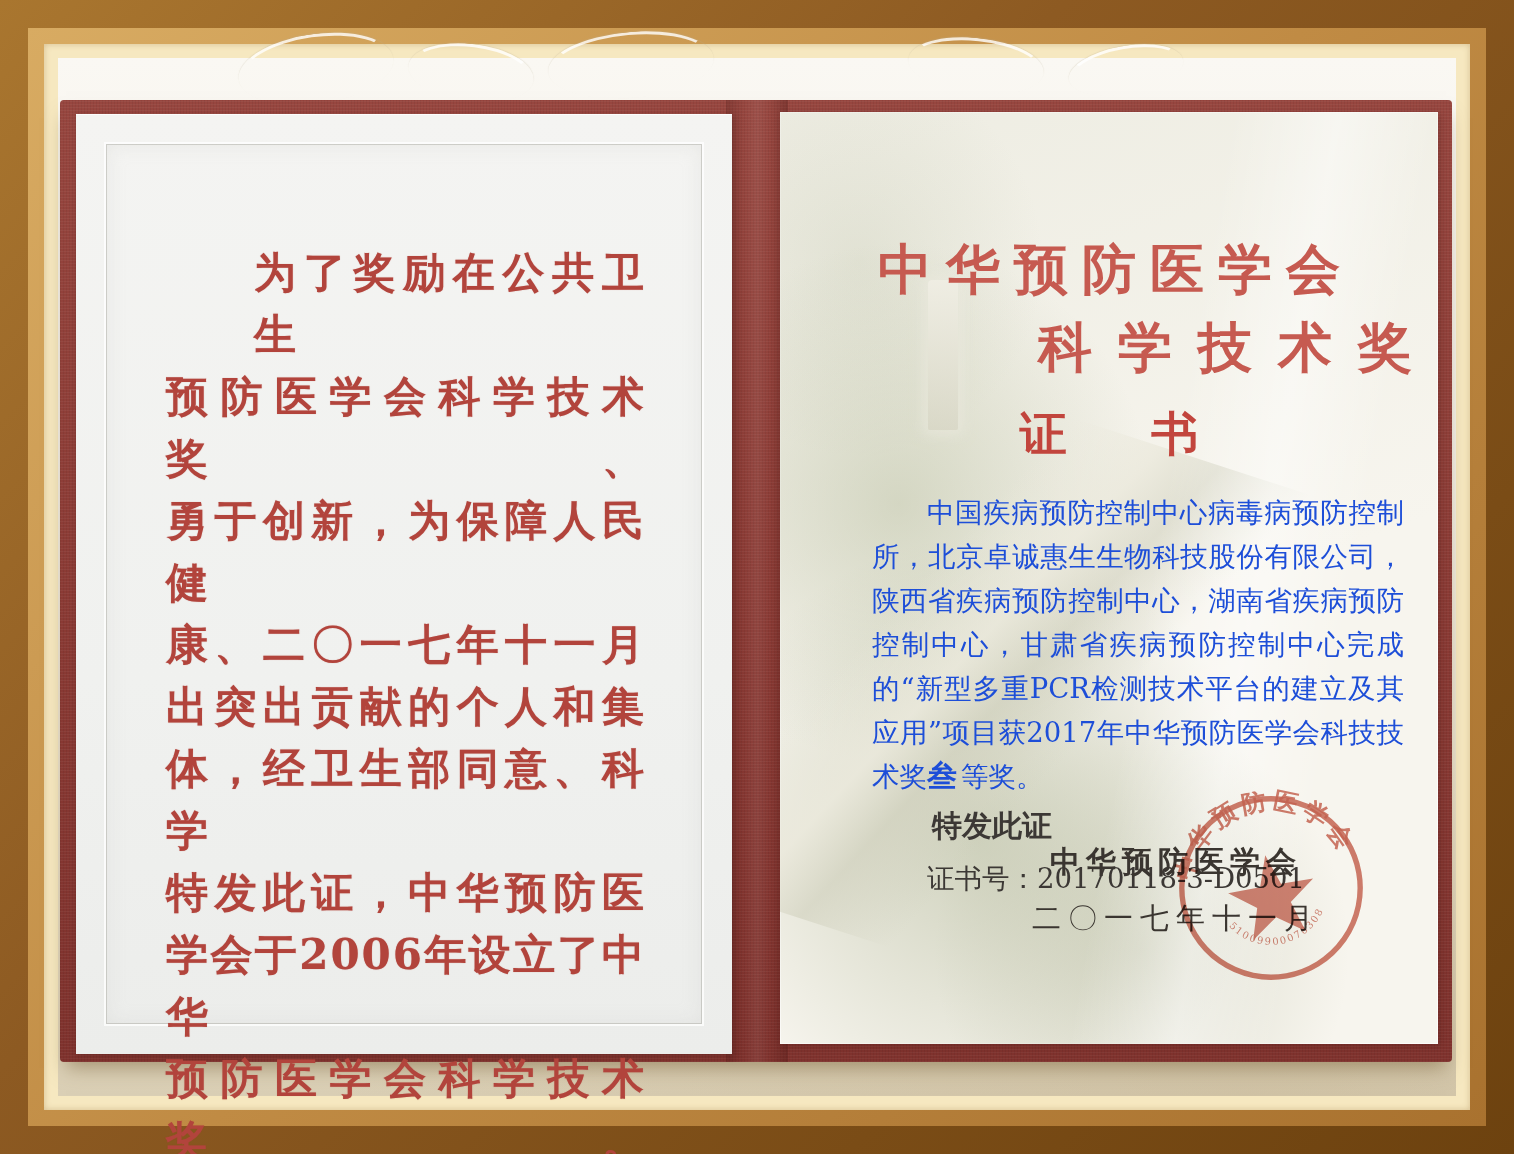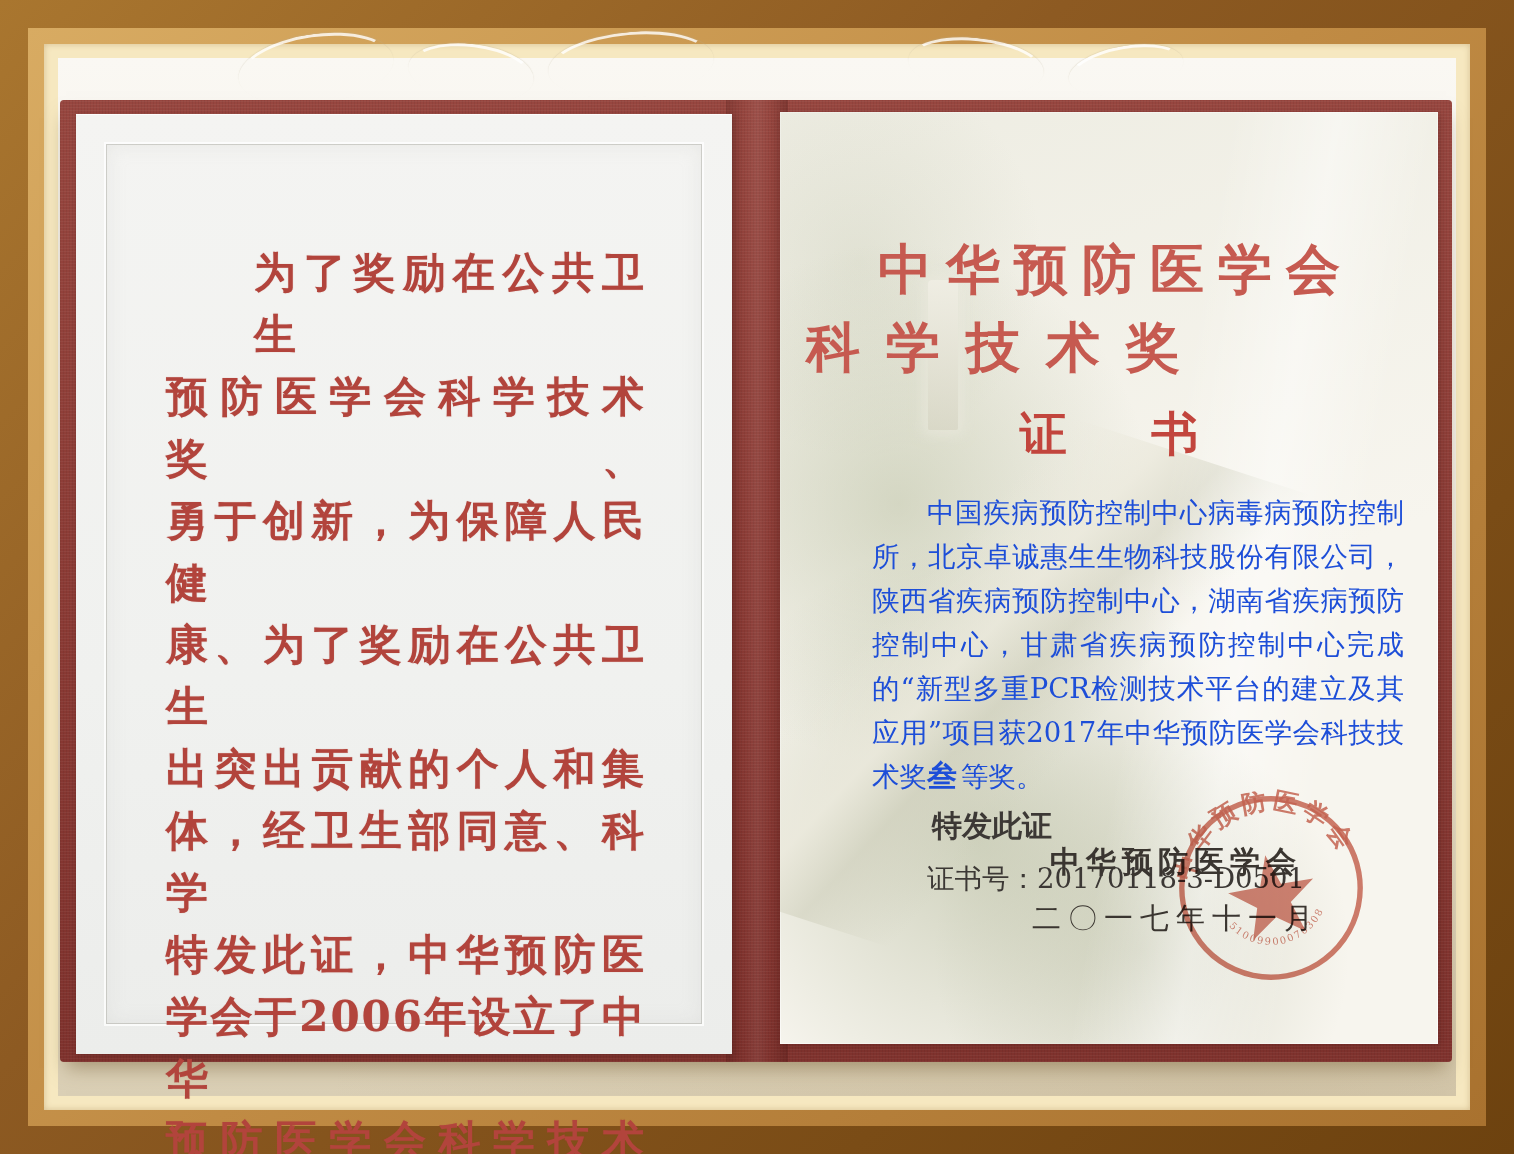--- a/index.html
+++ b/index.html
@@ -63,21 +63,21 @@
     background:linear-gradient(115deg, rgba(0,0,0,0) 30%, rgba(235,233,220,.8) 42%, rgba(205,205,185,.55) 50%, rgba(0,0,0,0) 62%);
     transform:rotate(18deg);}
   .watchtower{position:absolute;left:148px;top:168px;width:30px;height:150px;
     background:linear-gradient(180deg, rgba(240,238,228,.9), rgba(215,213,196,.65));
     border-radius:4px 4px 2px 2px;box-shadow:0 0 12px 6px rgba(235,233,222,.55);}
   .sheen{position:absolute;inset:0;
     background:linear-gradient(100deg, rgba(255,255,255,0) 55%, rgba(255,255,255,.45) 68%, rgba(255,255,255,0) 80%);}
   .right-content{position:absolute;inset:0;}
   .cert-title{margin:118px 0 0 0;text-align:center;color:#c65a50;font-weight:bold;
     font-size:54px;line-height:78px;letter-spacing:14px;text-indent:14px;}
-  .cert-title2{margin:0;text-align:left;color:#c65a50;font-weight:bold;
+  .cert-title2{margin:0;text-align:right;color:#c65a50;font-weight:bold;
     font-size:54px;line-height:78px;letter-spacing:26px;text-indent:26px;}
   .cert-sub{margin:18px 0 0 0;text-align:center;color:#c2453d;font-weight:bold;
     font-size:47px;line-height:60px;letter-spacing:34px;text-indent:34px;}
   .cert-body{margin:26px 34px 0 92px;color:#1d4ed8;font-size:27.5px;line-height:44px;
     text-align:justify;text-indent:2em;}
   .grade{font-weight:bold;font-size:30px;letter-spacing:4px;}
   .issue-line{margin:6px 34px 0 92px;color:#3c3835;font-size:30px;line-height:44px;
     font-weight:bold;text-indent:2em;}
   .certno-line{margin:8px 34px 0 92px;color:#3c3835;font-size:27.5px;line-height:44px;
     text-indent:2em;}
@@ -111,21 +111,21 @@
 
   <div class="folder"></div>
   <div class="spine-shade"></div>
 
   <div class="left-page">
     <div class="left-bevel"></div>
     <div class="left-text">
       <div class="cal-line indent">为了奖励在公共卫生</div>
       <div class="cal-line">预防医学会科学技术奖、</div>
       <div class="cal-line">勇于创新，为保障人民健</div>
-      <div class="cal-line">康、为了奖励在公共卫生</div>
+      <div class="cal-line">康、二〇一七年十一月</div>
       <div class="cal-line">出突出贡献的个人和集</div>
       <div class="cal-line">体，经卫生部同意、科学</div>
       <div class="cal-line">特发此证，中华预防医</div>
       <div class="cal-line">学会于2006年设立了中华</div>
       <div class="cal-line">预防医学会科学技术奖。</div>
     </div>
   </div>
 
   <div class="right-page">
     <div class="wall-bg">

